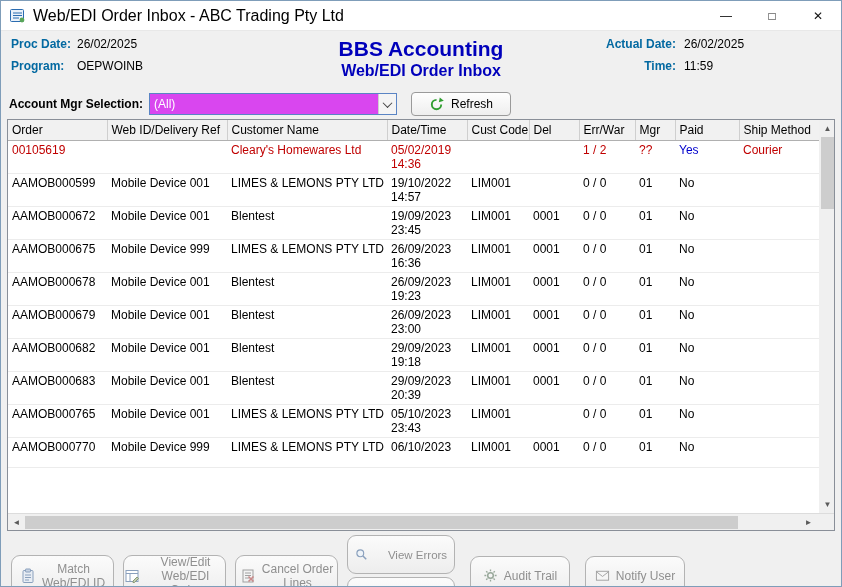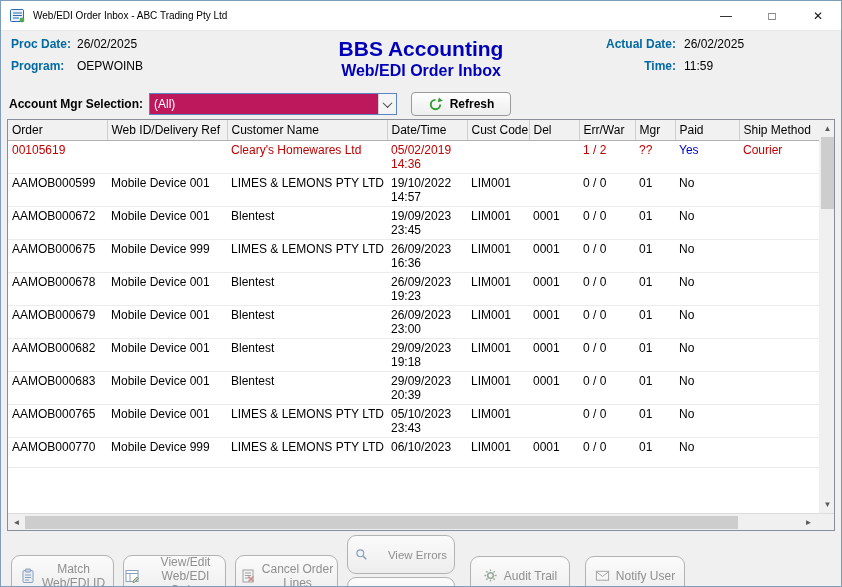--- a/index.html
+++ b/index.html
@@ -4,21 +4,21 @@
 <style>
   * { margin:0; padding:0; box-sizing:border-box; }
   body { background:#d8d8d8; font-family:"Liberation Sans", sans-serif; }
   .window { width:842px; height:587px; background:#f0f0f0; border:1px solid #7f9db9;
             display:flex; flex-direction:column; overflow:hidden; }
 
   
   .titlebar { height:30px; background:#ffffff; display:flex; align-items:center;
               padding-left:8px; flex:none; border-bottom:1px solid #e8e8e8; }
   .app-icon { width:17px; height:17px; margin-right:7px; flex:none; }
-  .title-text { font-size:10px; color:#000; }
+  .title-text { font-size:16px; color:#000; }
   .win-controls { margin-left:auto; display:flex; height:100%; }
   .win-btn { width:46px; height:100%; display:flex; align-items:center; justify-content:center;
              font-size:12px; color:#111; cursor:default; }
 
   
   .header { flex:none; height:58px; display:grid; grid-template-columns:235px 1fr 235px;
             padding:6px 10px 0; }
   .kv { display:grid; grid-template-columns:66px auto; font-size:12px; margin-bottom:8px; }
   .hdr-right .kv { grid-template-columns:88px 72px; }
   .hdr-right .k { text-align:right; padding-right:8px; }
@@ -26,31 +26,31 @@
   .v { color:#000; }
   .hdr-center { text-align:center; }
   .app-title { font-size:21px; font-weight:bold; color:#0000bb; line-height:24px; }
   .app-subtitle { font-size:16px; font-weight:bold; color:#0000bb; line-height:19px; }
 
   
   .filter-row { flex:none; height:30px; display:flex; align-items:center; padding:0 8px; }
   .filter-label { font-size:12px; font-weight:bold; margin-right:6px; }
   .combo { width:248px; height:22px; background:#fff; border:1px solid #5a84c4;
            display:flex; align-items:stretch; }
-  .combo-value { flex:1; background:#be185d; color:#fff; font-size:12px;
+  .combo-value { flex:1; background:#d946ef; color:#fff; font-size:12px;
                  display:flex; align-items:center; padding-left:4px; }
   .combo-btn { width:18px; background:#f4f4f4; border-left:1px solid #cfcfcf;
                display:flex; align-items:center; justify-content:center; }
   .chev { width:7px; height:7px; border-right:1px solid #444; border-bottom:1px solid #444;
           transform:rotate(45deg) translate(-1px,-1px); }
   .refresh { margin-left:14px; width:100px; height:24px; display:flex; align-items:center;
              justify-content:center; gap:7px; font-size:12px; color:#000;
              border:1px solid #9a9a9a; border-radius:4px;
              background:linear-gradient(#fefefe,#eeeeee); cursor:default;
-             font-family:"Liberation Sans", sans-serif;font-weight:bold; }
+             font-family:"Liberation Sans", sans-serif; }
 
   
   .grid-area { flex:none; height:412px; margin:0 6px; border:1px solid #898f98;
                background:#fff; display:flex; flex-direction:column; }
   .grid-main { display:flex; flex:1; overflow:hidden; }
   table.orders { width:811px; table-layout:fixed; border-collapse:collapse;
                  font-size:12px; background:#fff; flex:none; align-self:flex-start; }
   col.c0{width:99px} col.c1{width:120px} col.c2{width:160px} col.c3{width:80px}
   col.c4{width:62px} col.c5{width:50px} col.c6{width:56px} col.c7{width:40px}
   col.c8{width:64px} col.c9{width:80px}

